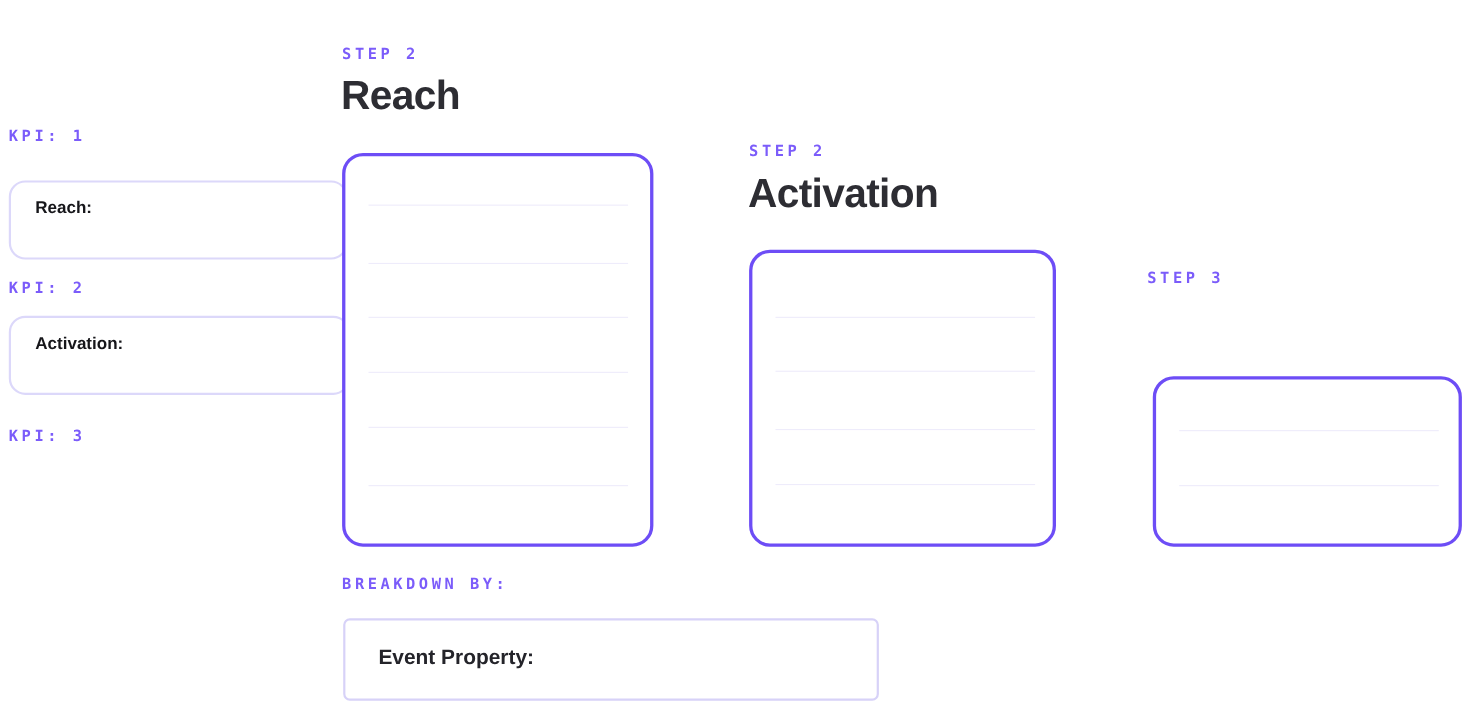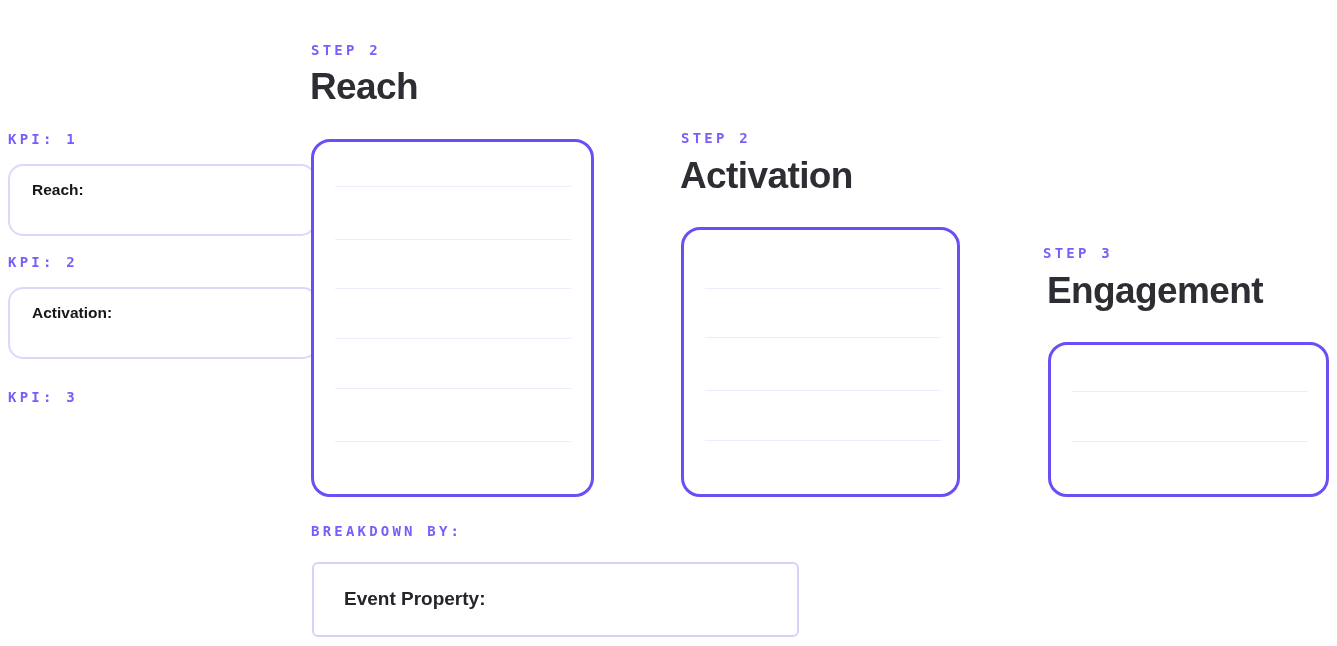--- a/index.html
+++ b/index.html
@@ -81,21 +81,21 @@
     height: 1px;
     background: #EEECFB;
   }
 </style>
 </head>
 <body>
 
 <div class="canvas">
 
 
-  <div class="abs eyebrow" style="left:8px; top:132px;">KPI: 1</div>
+  <div class="abs eyebrow" style="left:8px; top:117px;">KPI: 1</div>
   <div class="abs card card-soft" style="left:8px; top:164px; width:308px; height:72px;">
     <span class="card-label small" style="left:22px; top:15px;">Reach:</span>
   </div>
 
   <div class="abs eyebrow" style="left:8px; top:255px;">KPI: 2</div>
   <div class="abs card card-soft" style="left:8px; top:287px; width:310px; height:72px;">
     <span class="card-label small" style="left:22px; top:15px;">Activation:</span>
   </div>
 
   <div class="abs eyebrow" style="left:8px; top:390px;">KPI: 3</div>
@@ -116,21 +116,20 @@
   <div class="abs step-heading" style="left:680px; top:157px;">Activation</div>
 
   <div class="abs card card-strong" style="left:681px; top:227px; width:279px; height:270px;">
     <div class="rule" style="left:21px; top:58px;  width:236px;"></div>
     <div class="rule" style="left:21px; top:107px; width:236px;"></div>
     <div class="rule" style="left:21px; top:160px; width:236px;"></div>
     <div class="rule" style="left:21px; top:210px; width:236px;"></div>
   </div>
 
   <div class="abs eyebrow" style="left:1043px; top:246px;">STEP 3</div>
-  <div class="abs step-heading" style="left:1047px; top:272px;">Engagement</div>
 
   <div class="abs card card-strong" style="left:1048px; top:342px; width:281px; height:155px;">
     <div class="rule" style="left:21px; top:46px;  width:236px;"></div>
     <div class="rule" style="left:21px; top:96px;  width:236px;"></div>
   </div>
 
   <div class="abs eyebrow" style="left:311px; top:524px;">BREAKDOWN BY:</div>
 
   <div class="abs card card-soft-2" style="left:312px; top:562px; width:487px; height:75px;">
     <span class="card-label large" style="left:30px; top:24px;">Event Property:</span>

